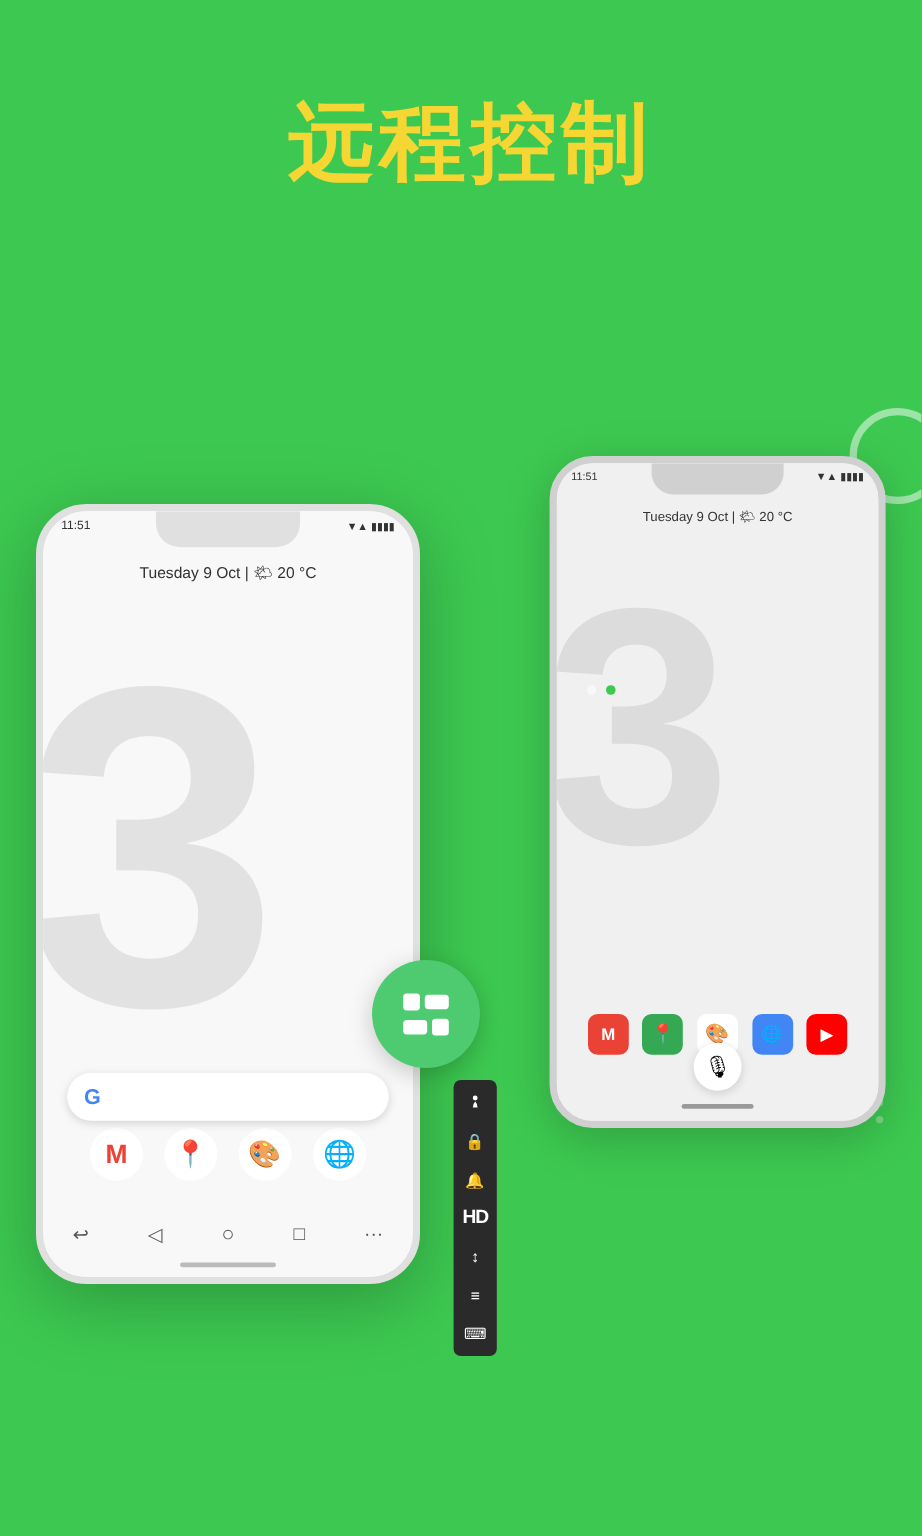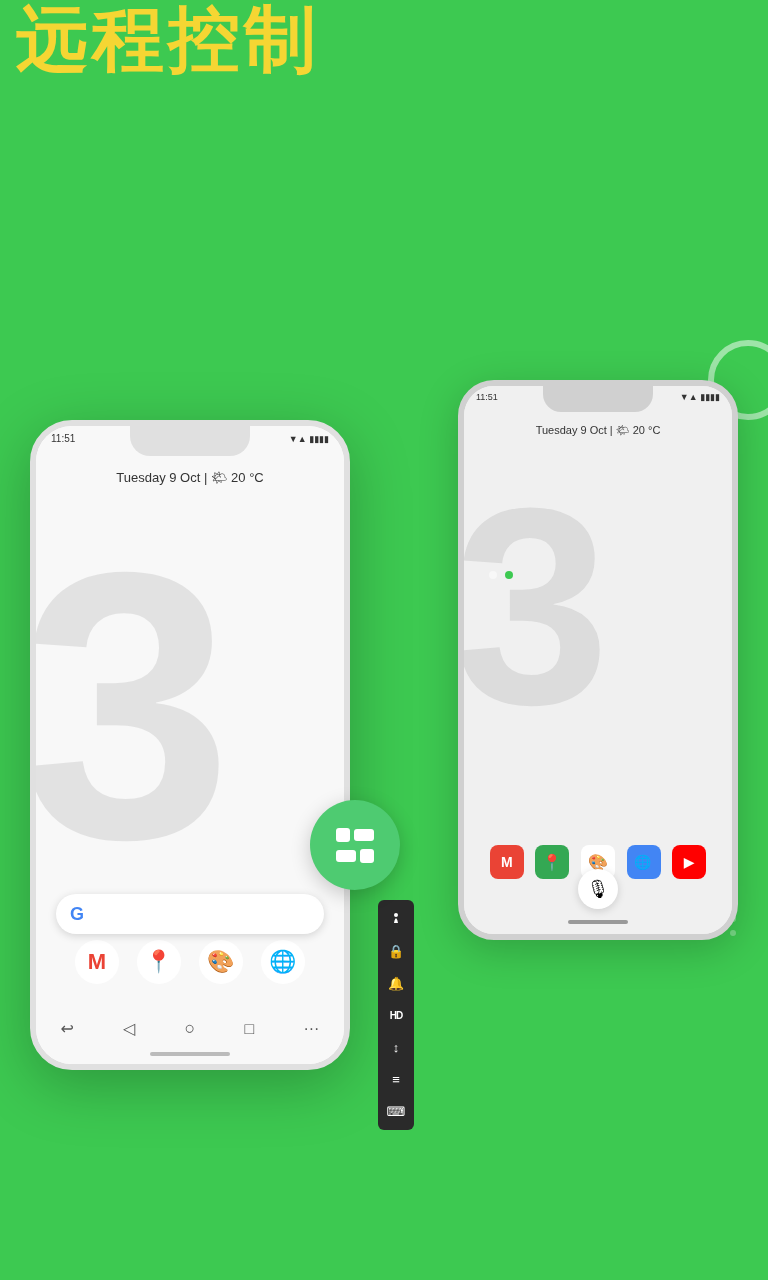--- a/index.html
+++ b/index.html
@@ -71,21 +71,22 @@
     .deco-dots-right .dot-grid span {
       width: 6px;
       height: 6px;
       background: rgba(255,255,255,0.3);
       border-radius: 50%;
       display: block;
     }
 
     
     .header-section {
-      text-align: left;
+      text-align: center;
+      padding-top: 80px;
       margin-left: 16px;
     }
 
     .main-title {
       font-size: 72px;
       font-weight: 900;
       color: #f5d633;
       letter-spacing: 4px;
       line-height: 1.1;
     }
@@ -594,21 +595,21 @@
 
     <div class="right-toolbar">
       <div class="toolbar-item">
         <svg width="16" height="16" viewBox="0 0 16 16" fill="white">
           <circle cx="8" cy="4" r="2"></circle>
           <path d="M8 7 Q6 9 6 12 L10 12 Q10 9 8 7Z"></path>
         </svg>
       </div>
       <div class="toolbar-item">🔒</div>
       <div class="toolbar-item">🔔</div>
-      <div class="toolbar-item" style="font-size:10px;font-weight:bold;letter-spacing:-1px;">HD</div>
+      <div class="toolbar-item" style="font-size:16px;font-weight:bold;letter-spacing:-1px;">HD</div>
       <div class="toolbar-item">↕</div>
       <div class="toolbar-item">≡</div>
       <div class="toolbar-item">⌨</div>
     </div>
 
   </div>
 
 </div>
 
 </body></html>

